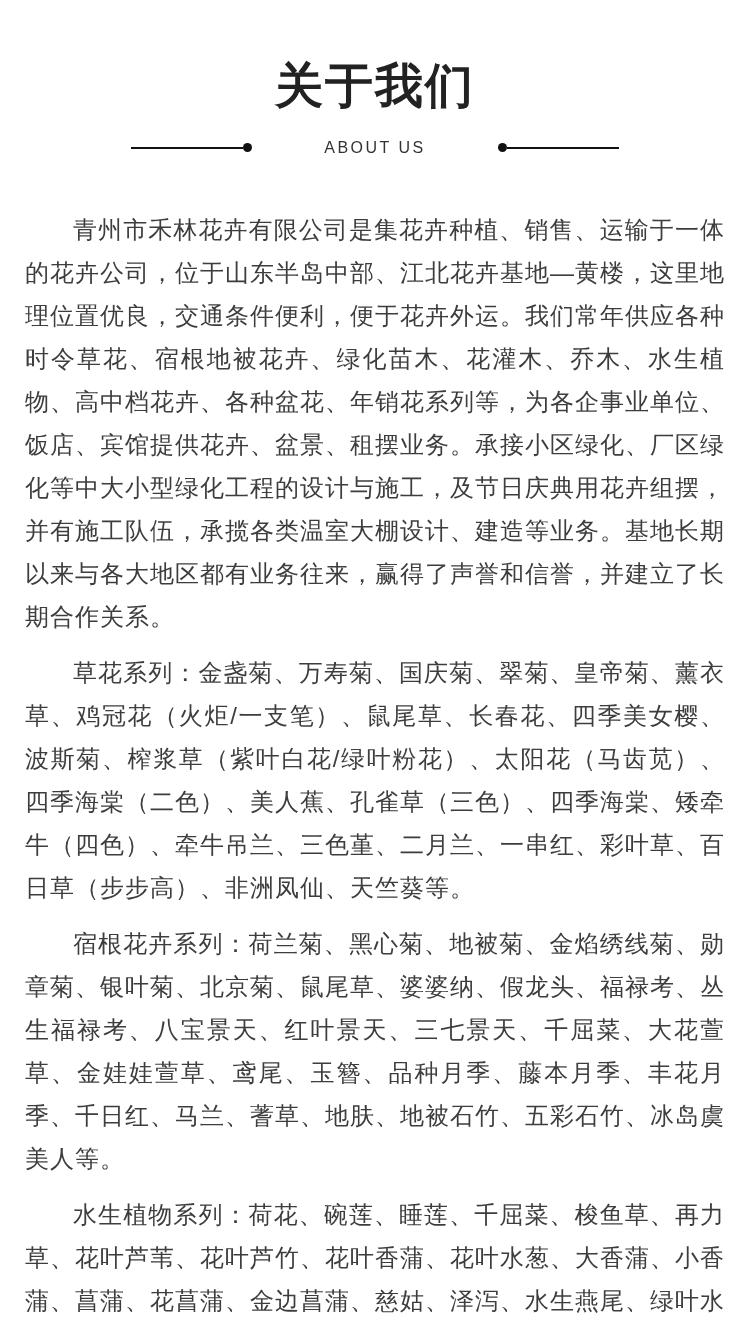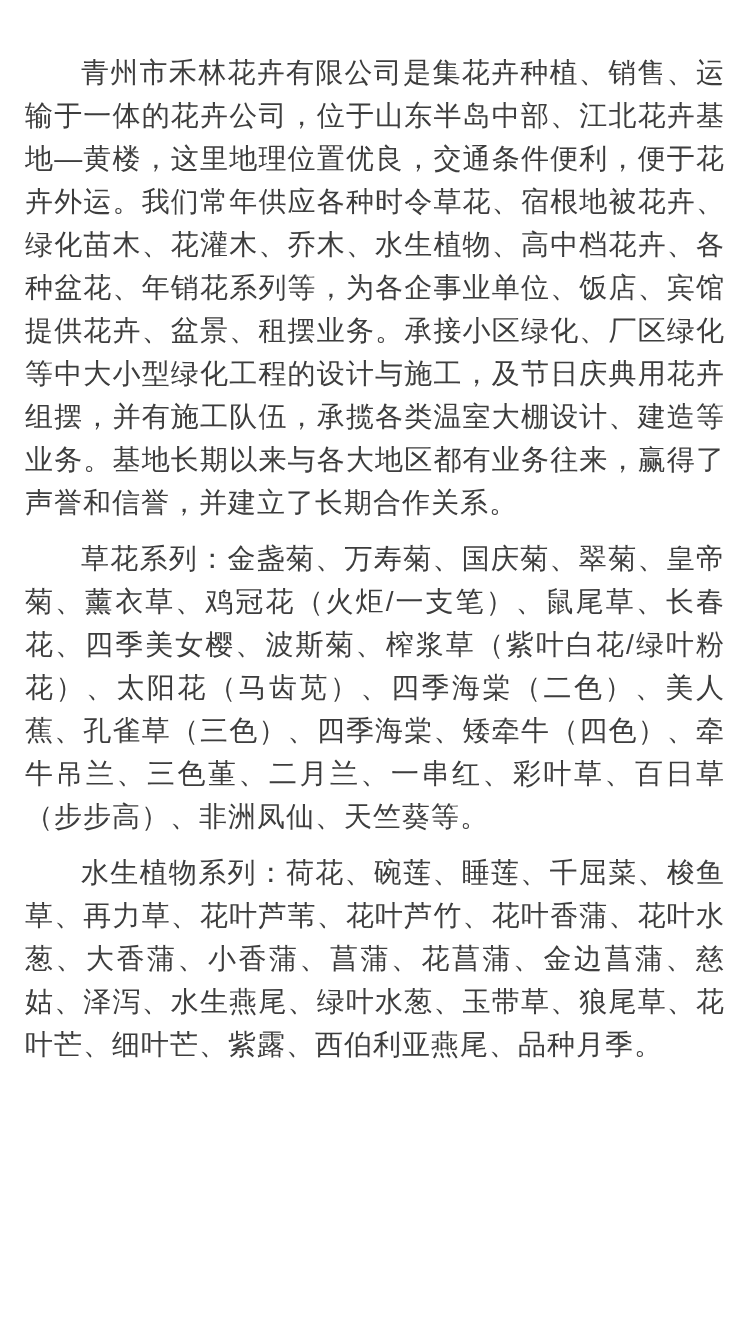--- a/index.html
+++ b/index.html
@@ -54,38 +54,50 @@
     color: #333333;
     white-space: nowrap;
   }
   
   .about-content {
     margin-top: 51px;
     padding: 0 25px;
   }
   .about-content p {
     margin: 0 0 13px 0;
-    font-size: 28px;
+    font-size: 24px;
     line-height: 43px;
     letter-spacing: 1px;
     color: #3d3d3d;
     text-align: justify;
     text-justify: inter-ideograph;
     text-indent: 2em;
     word-break: break-all;
   }
   .about-content p:last-child {
     margin-bottom: 0;
   }
 </style>
 </head>
 <body>
 
 <div class="page">
 
+  <header class="section-header">
+    <h1 class="page-title">关于我们</h1>
+
+    <div class="subtitle-row">
+      <span class="divider-line"></span>
+      <span class="divider-dot"></span>
+      <span class="subtitle-text">ABOUT US</span>
+      <span class="divider-dot"></span>
+      <span class="divider-line"></span>
+    </div>
+  </header>
 
   <main class="about-content">
     <p>青州市禾林花卉有限公司是集花卉种植、销售、运输于一体的花卉公司，位于山东半岛中部、江北花卉基地—黄楼，这里地理位置优良，交通条件便利，便于花卉外运。我们常年供应各种时令草花、宿根地被花卉、绿化苗木、花灌木、乔木、水生植物、高中档花卉、各种盆花、年销花系列等，为各企事业单位、饭店、宾馆提供花卉、盆景、租摆业务。承接小区绿化、厂区绿化等中大小型绿化工程的设计与施工，及节日庆典用花卉组摆，并有施工队伍，承揽各类温室大棚设计、建造等业务。基地长期以来与各大地区都有业务往来，赢得了声誉和信誉，并建立了长期合作关系。</p>
     <p>草花系列：金盏菊、万寿菊、国庆菊、翠菊、皇帝菊、薰衣草、鸡冠花（火炬/一支笔）、鼠尾草、长春花、四季美女樱、波斯菊、榨浆草（紫叶白花/绿叶粉花）、太阳花（马齿苋）、四季海棠（二色）、美人蕉、孔雀草（三色）、四季海棠、矮牵牛（四色）、牵牛吊兰、三色堇、二月兰、一串红、彩叶草、百日草（步步高）、非洲凤仙、天竺葵等。</p>
+    <p>宿根花卉系列：荷兰菊、黑心菊、地被菊、金焰绣线菊、勋章菊、银叶菊、北京菊、鼠尾草、婆婆纳、假龙头、福禄考、丛生福禄考、八宝景天、红叶景天、三七景天、千屈菜、大花萱草、金娃娃萱草、鸢尾、玉簪、品种月季、藤本月季、丰花月季、千日红、马兰、蓍草、地肤、地被石竹、五彩石竹、冰岛虞美人等。</p>
     <p>水生植物系列：荷花、碗莲、睡莲、千屈菜、梭鱼草、再力草、花叶芦苇、花叶芦竹、花叶香蒲、花叶水葱、大香蒲、小香蒲、菖蒲、花菖蒲、金边菖蒲、慈姑、泽泻、水生燕尾、绿叶水葱、玉带草、狼尾草、花叶芒、细叶芒、紫露、西伯利亚燕尾、品种月季。</p>
   </main>
 
 </div>
 
 </body></html>

